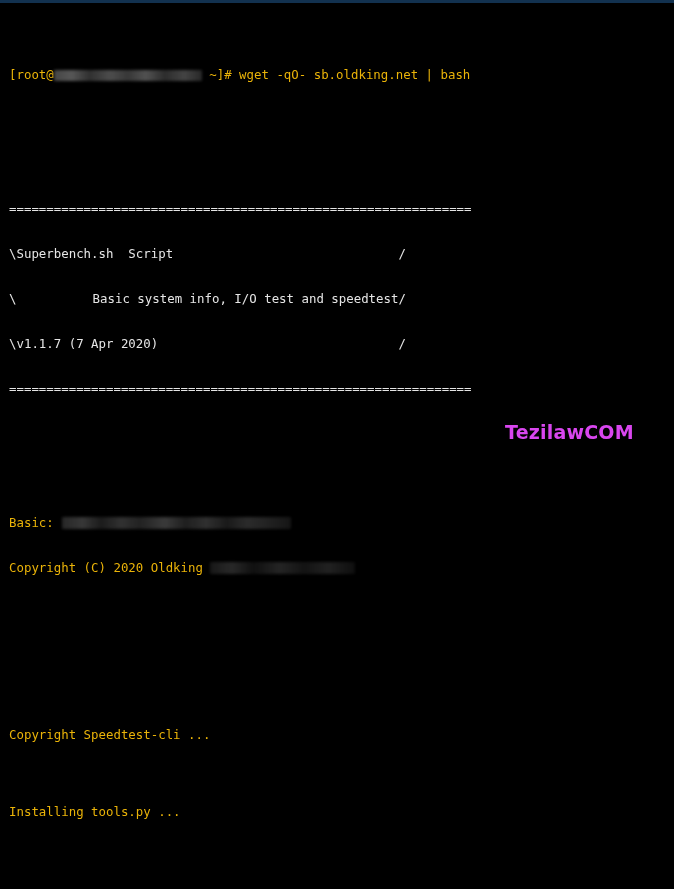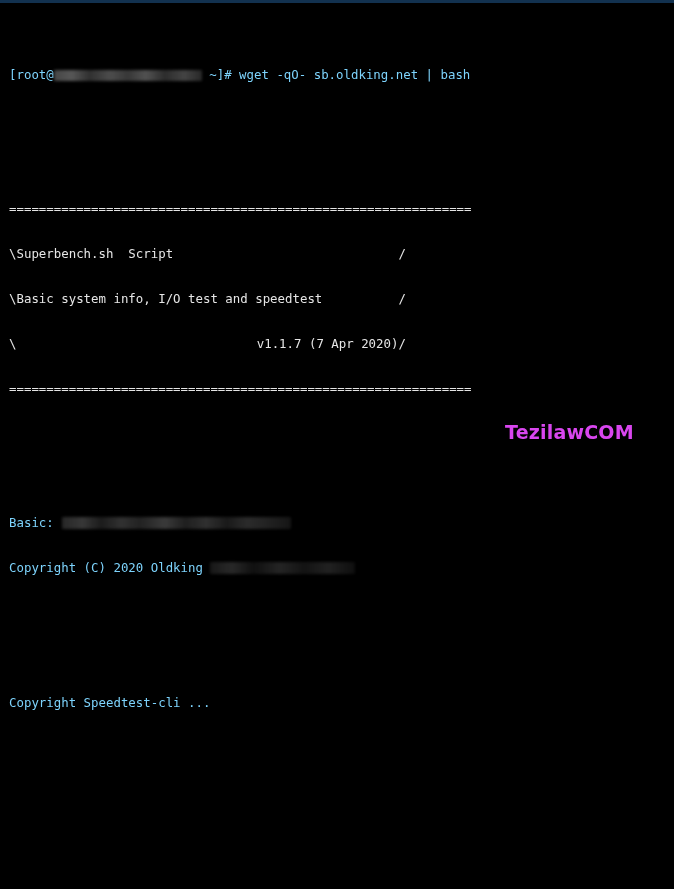--- a/index.html
+++ b/index.html
@@ -26,21 +26,21 @@
     font-size: 12.4px;
     line-height: 14.95px;
     color: #d8d8d8;
     white-space: pre;
     letter-spacing: 0px;
   }
   .ln { display: block; height: 14.95px; white-space: pre; }
   .blank { display: block; height: 14.95px; }
 
   
-  .c-white   { color: #7dd3fc; }
+  .c-white   { color: #eab308; margin-top: 32px; }
 
   .banner { color: #e6e6e6; }
 
   
   .redact {
     display: inline-block;
     vertical-align: -2px;
     background:
       linear-gradient(90deg,
         #2a2a2a 0%, #3a3a3a 9%, #1d1d1d 17%, #343434 26%,
@@ -83,34 +83,35 @@
   <div class="screen">
 
     
     <span class="ln"><span class="c-white">[root@</span><span class="redact light" style="width:148px;height:11px;"></span><span class="c-white"> ~]# </span><span class="c-white">wget -qO- sb.oldking.net | bash</span></span>
 
     <span class="blank"></span>
 
     
     <span class="ln banner">==============================================================</span>
     <span class="ln banner"><span>\</span><span style="display:inline-block;width:0"></span><span style="display:inline-block;width:382px;text-align:left;">Superbench.sh  Script</span><span>/</span></span>
-    <span class="ln banner"><span>\</span><span style="display:inline-block;width:382px;text-align:left;">Basic system info, I/O test and speedtest</span><span>/</span></span>
-    <span class="ln banner"><span>\</span><span style="display:inline-block;width:382px;text-align:right;">v1.1.7 (7 Apr 2020)</span><span>/</span></span>
+    <span class="ln banner"><span>\</span><span style="display:inline-block;width:382px;text-align:right;">Basic system info, I/O test and speedtest</span><span>/</span></span>
+    <span class="ln banner"><span>\</span><span style="display:inline-block;width:382px;text-align:left;">v1.1.7 (7 Apr 2020)</span><span>/</span></span>
     <span class="ln banner">==============================================================</span>
 
     <span class="blank"></span>
 
     
     <span class="ln"><span class="c-white">Basic:</span><span style="display:inline-block;width:8px"></span><span class="redact" style="width:229px;height:12px;"></span></span>
     <span class="ln"><span class="c-white">Copyright (C) 2020 Oldking</span><span style="display:inline-block;width:7px"></span><span class="redact dark" style="width:145px;height:12px;"></span></span>
 
     <span class="blank"></span>
 
     
     <span class="ln c-white">Copyright Speedtest-cli ...</span>
+    <span class="ln c-white">Installing tools.py ...</span>
 
     
     
 
     
     
     
     
     
 

